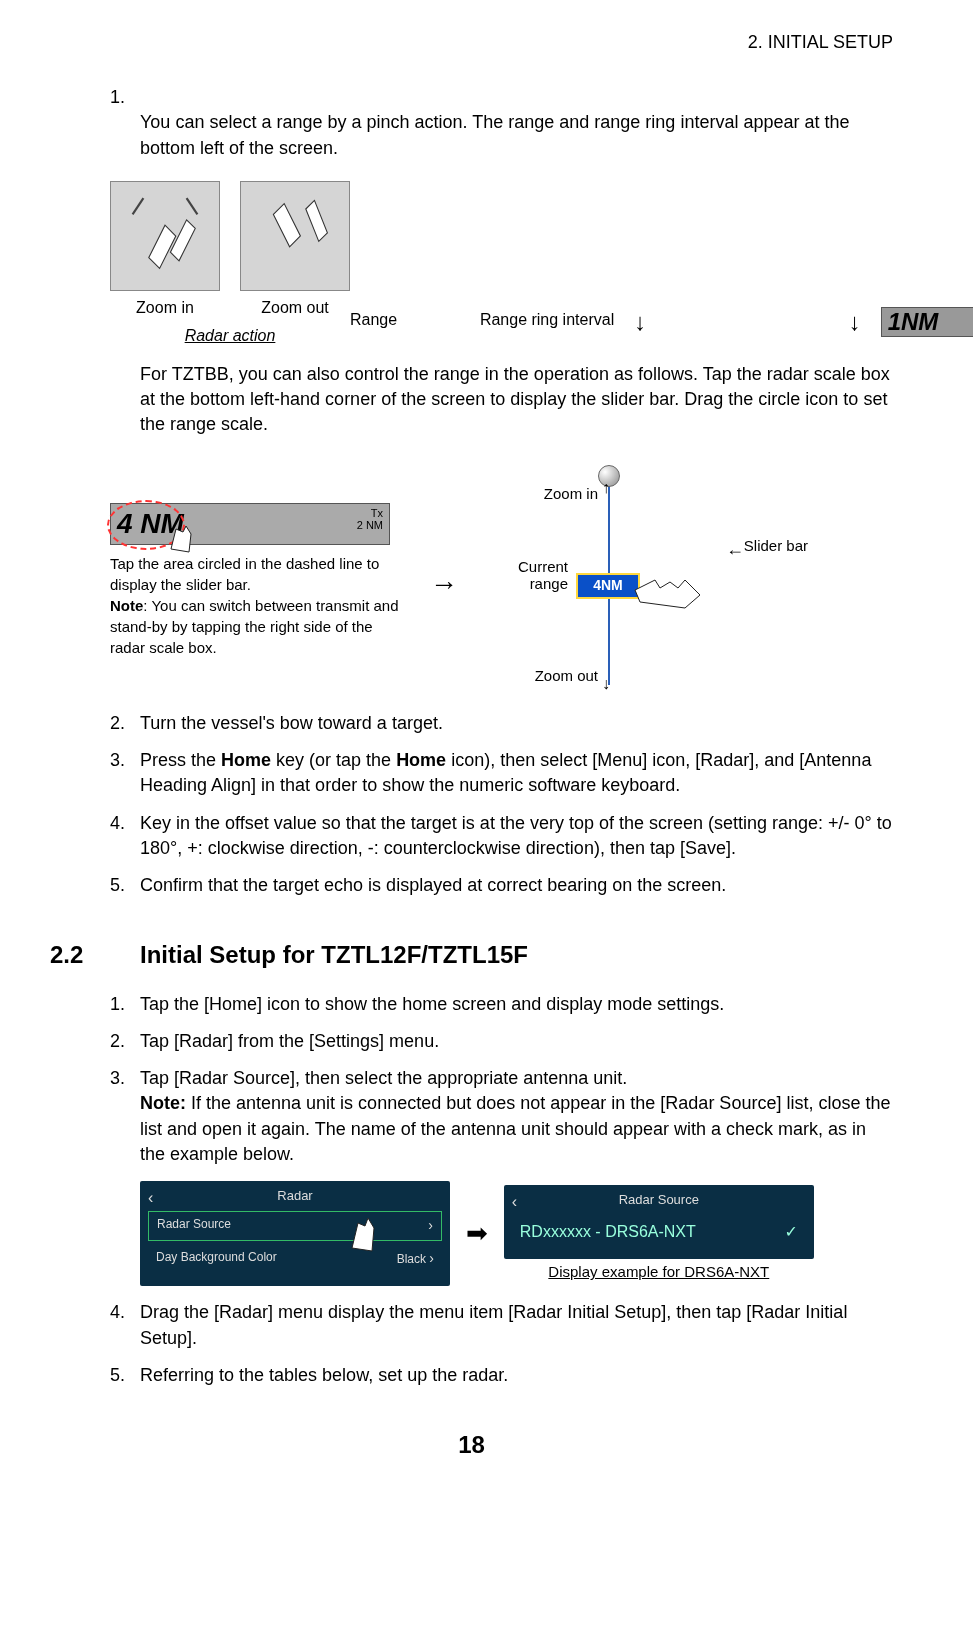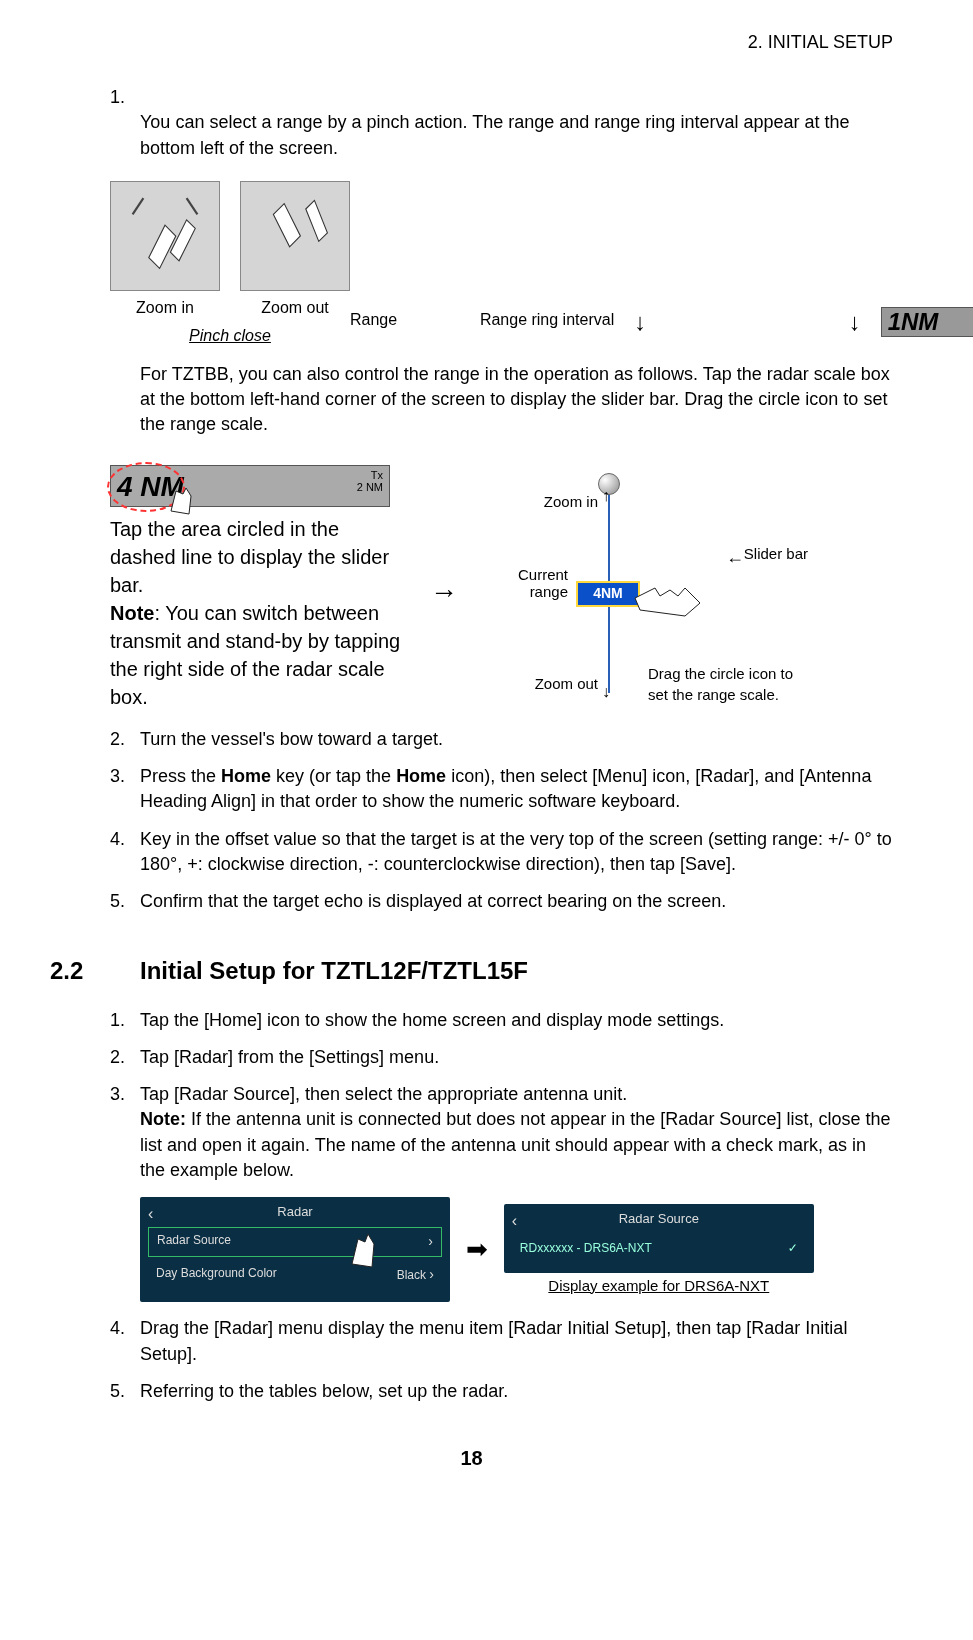--- a/index.html
+++ b/index.html
@@ -21,21 +21,21 @@
     .range-arrows { display:flex; width:280px; justify-content:space-between; padding:0 20px; }
     .down-arrow { font-size:24px; line-height:0.6; }
     .range-box { width:280px; height:30px; background:#999; border:1px solid #555; display:flex; align-items:center; padding:0 6px; font-weight:bold; font-size:24px; font-style:italic; position:relative; }
     .range-box .ring { position:absolute; right:6px; top:2px; font-size:10px; font-style:normal; font-weight:normal; text-align:right; line-height:1; }
     .para { margin:14px 0 28px 90px; }
     .slider-figure { display:flex; margin:10px 0 16px 60px; gap:20px; align-items:center; }
     .tap-box { width:300px; }
     .tap-box .rangeimg { width:280px; height:42px; background:#aaa; border:1px solid #555; display:flex; align-items:center; font-weight:bold; font-size:28px; font-style:italic; padding-left:6px; position:relative; }
     .tap-box .rangeimg .dashed { position:absolute; left:-4px; top:-4px; width:78px; height:50px; border:2px dashed #f33; border-radius:50%; }
     .tap-box .rangeimg .ring { position:absolute; right:6px; top:3px; font-size:11px; font-style:normal; font-weight:normal; text-align:right; line-height:1.1; }
-    .tap-box .note { font-size:20px; margin-top:8px; }
+    .tap-box .note { font-size:15px; margin-top:8px; }
     .big-arrow { font-size:28px; }
     .slider-panel { position:relative; width:260px; height:230px; font-size:15px; }
     .vline { position:absolute; left:130px; top:10px; width:2px; height:210px; background:#2a5fb8; }
     .topcircle { position:absolute; left:120px; top:0; width:22px; height:22px; border-radius:50%; background:radial-gradient(circle at 30% 30%, #fff, #888); border:1px solid #666; }
     .current-box { position:absolute; left:98px; top:108px; width:64px; height:26px; background:#0a50c8; color:#fff; font-weight:bold; font-size:14px; display:flex; align-items:center; justify-content:center; border:2px solid #ffd83d; }
     .current-hand { position:absolute; left:152px; top:105px; width:80px; }
     .current-hand svg { width:100%; }
     .label-zi { position:absolute; left:40px; top:18px; text-align:right; width:80px; }
     .label-zo { position:absolute; left:40px; top:200px; text-align:right; width:80px; }
     .label-cr { position:absolute; left:0; top:94px; text-align:right; width:90px; line-height:1.1; }
@@ -50,25 +50,25 @@
     .radar-menus { display:flex; align-items:center; gap:16px; margin:14px 0 14px 90px; }
     .radar-left { width:310px; background:#0a2e44; color:#ddd; font-size:13px; padding:6px 8px 10px 8px; border-radius:2px; position:relative; }
     .radar-left .title { text-align:center; font-size:13px; margin-bottom:6px; }
     .radar-left .back { position:absolute; left:8px; top:6px; font-size:16px; }
     .radar-row { border:1px solid #3b6; padding:4px 8px; margin:4px 0; display:flex; justify-content:space-between; font-size:12px; }
     .radar-row.plain { border:none; }
     .radar-row .chev { font-size:14px; }
     .radar-right { width:310px; background:#0a2e44; color:#ddd; font-size:13px; padding:6px 8px 10px 8px; border-radius:2px; position:relative; }
     .radar-right .title { text-align:center; font-size:13px; margin-bottom:6px; }
     .radar-right .back { position:absolute; left:8px; top:6px; font-size:16px; }
-    .radar-right .entry { padding:6px 8px; display:flex; justify-content:space-between; font-size:12px; color:#9fd; }
+    .radar-right .entry { padding:6px 8px; display:flex; justify-content:space-between; font-size:16px; color:#9fd; }
     .bigarrow2 { font-size:26px; }
     .hand-svg { position:absolute; left:200px; top:22px; width:50px;}
     .hand-svg2 { position:absolute; left:50px; top:10px; width:40px;}
-    .pagenum { text-align:center; font-weight:bold; font-size:20px; margin-top:40px; }
+    .pagenum { text-align:center; font-weight:bold; font-size:24px; margin-top:40px; }
   </style>
 </head>
 <body>
 
 <div class="header-right">2.  INITIAL SETUP</div>
 
 <div class="num-item">
   <div class="num">1.</div>
   <div class="body">
     <br>
@@ -91,21 +91,21 @@
         <svg viewBox="0 0 100 100">
           <path d="M30 30 L45 60 L55 50 L40 20 Z" fill="#fff" stroke="#333"></path>
           <path d="M60 25 L72 55 L80 47 L68 17 Z" fill="#fff" stroke="#333"></path>
         </svg>
       </div>
     </div>
     <div class="gesture-labels">
       <span>Zoom in</span>
       <span>Zoom out</span>
     </div>
-    <div class="caption">Pinch close</div>
+    <div class="caption">Radar action</div>
   </div>
   <div class="range-block">
     <div class="range-labels-top">
       <span>Range</span>
       <span>Range ring interval</span>
     </div>
     <div class="range-arrows">
       <span class="down-arrow">↓</span>
       <span class="down-arrow">↓</span>
     </div>
@@ -154,21 +154,20 @@
     <div class="label-zo">Zoom out</div>
     <div class="label-cr">Current range</div>
     <div class="current-box">4NM</div>
     <div class="current-hand">
       <svg viewBox="0 0 80 40">
           <path d="M5 20 L25 10 L30 18 L40 12 L48 18 L55 10 L70 25 L55 38 L10 32 Z" fill="#fff" stroke="#222"></path>
         </svg>
     </div>
     <div class="arrow-left">←</div>
     <div class="label-sb">Slider bar</div>
-    <div class="label-drag">Drag the circle icon to set the range scale.</div>
   </div>
 </div>
 
 <div class="num-item">
   <div class="num">2.</div>
   <div class="body">Turn the vessel's bow toward a target.</div>
 </div>
 <div class="num-item">
   <div class="num">3.</div>
   <div class="body">

